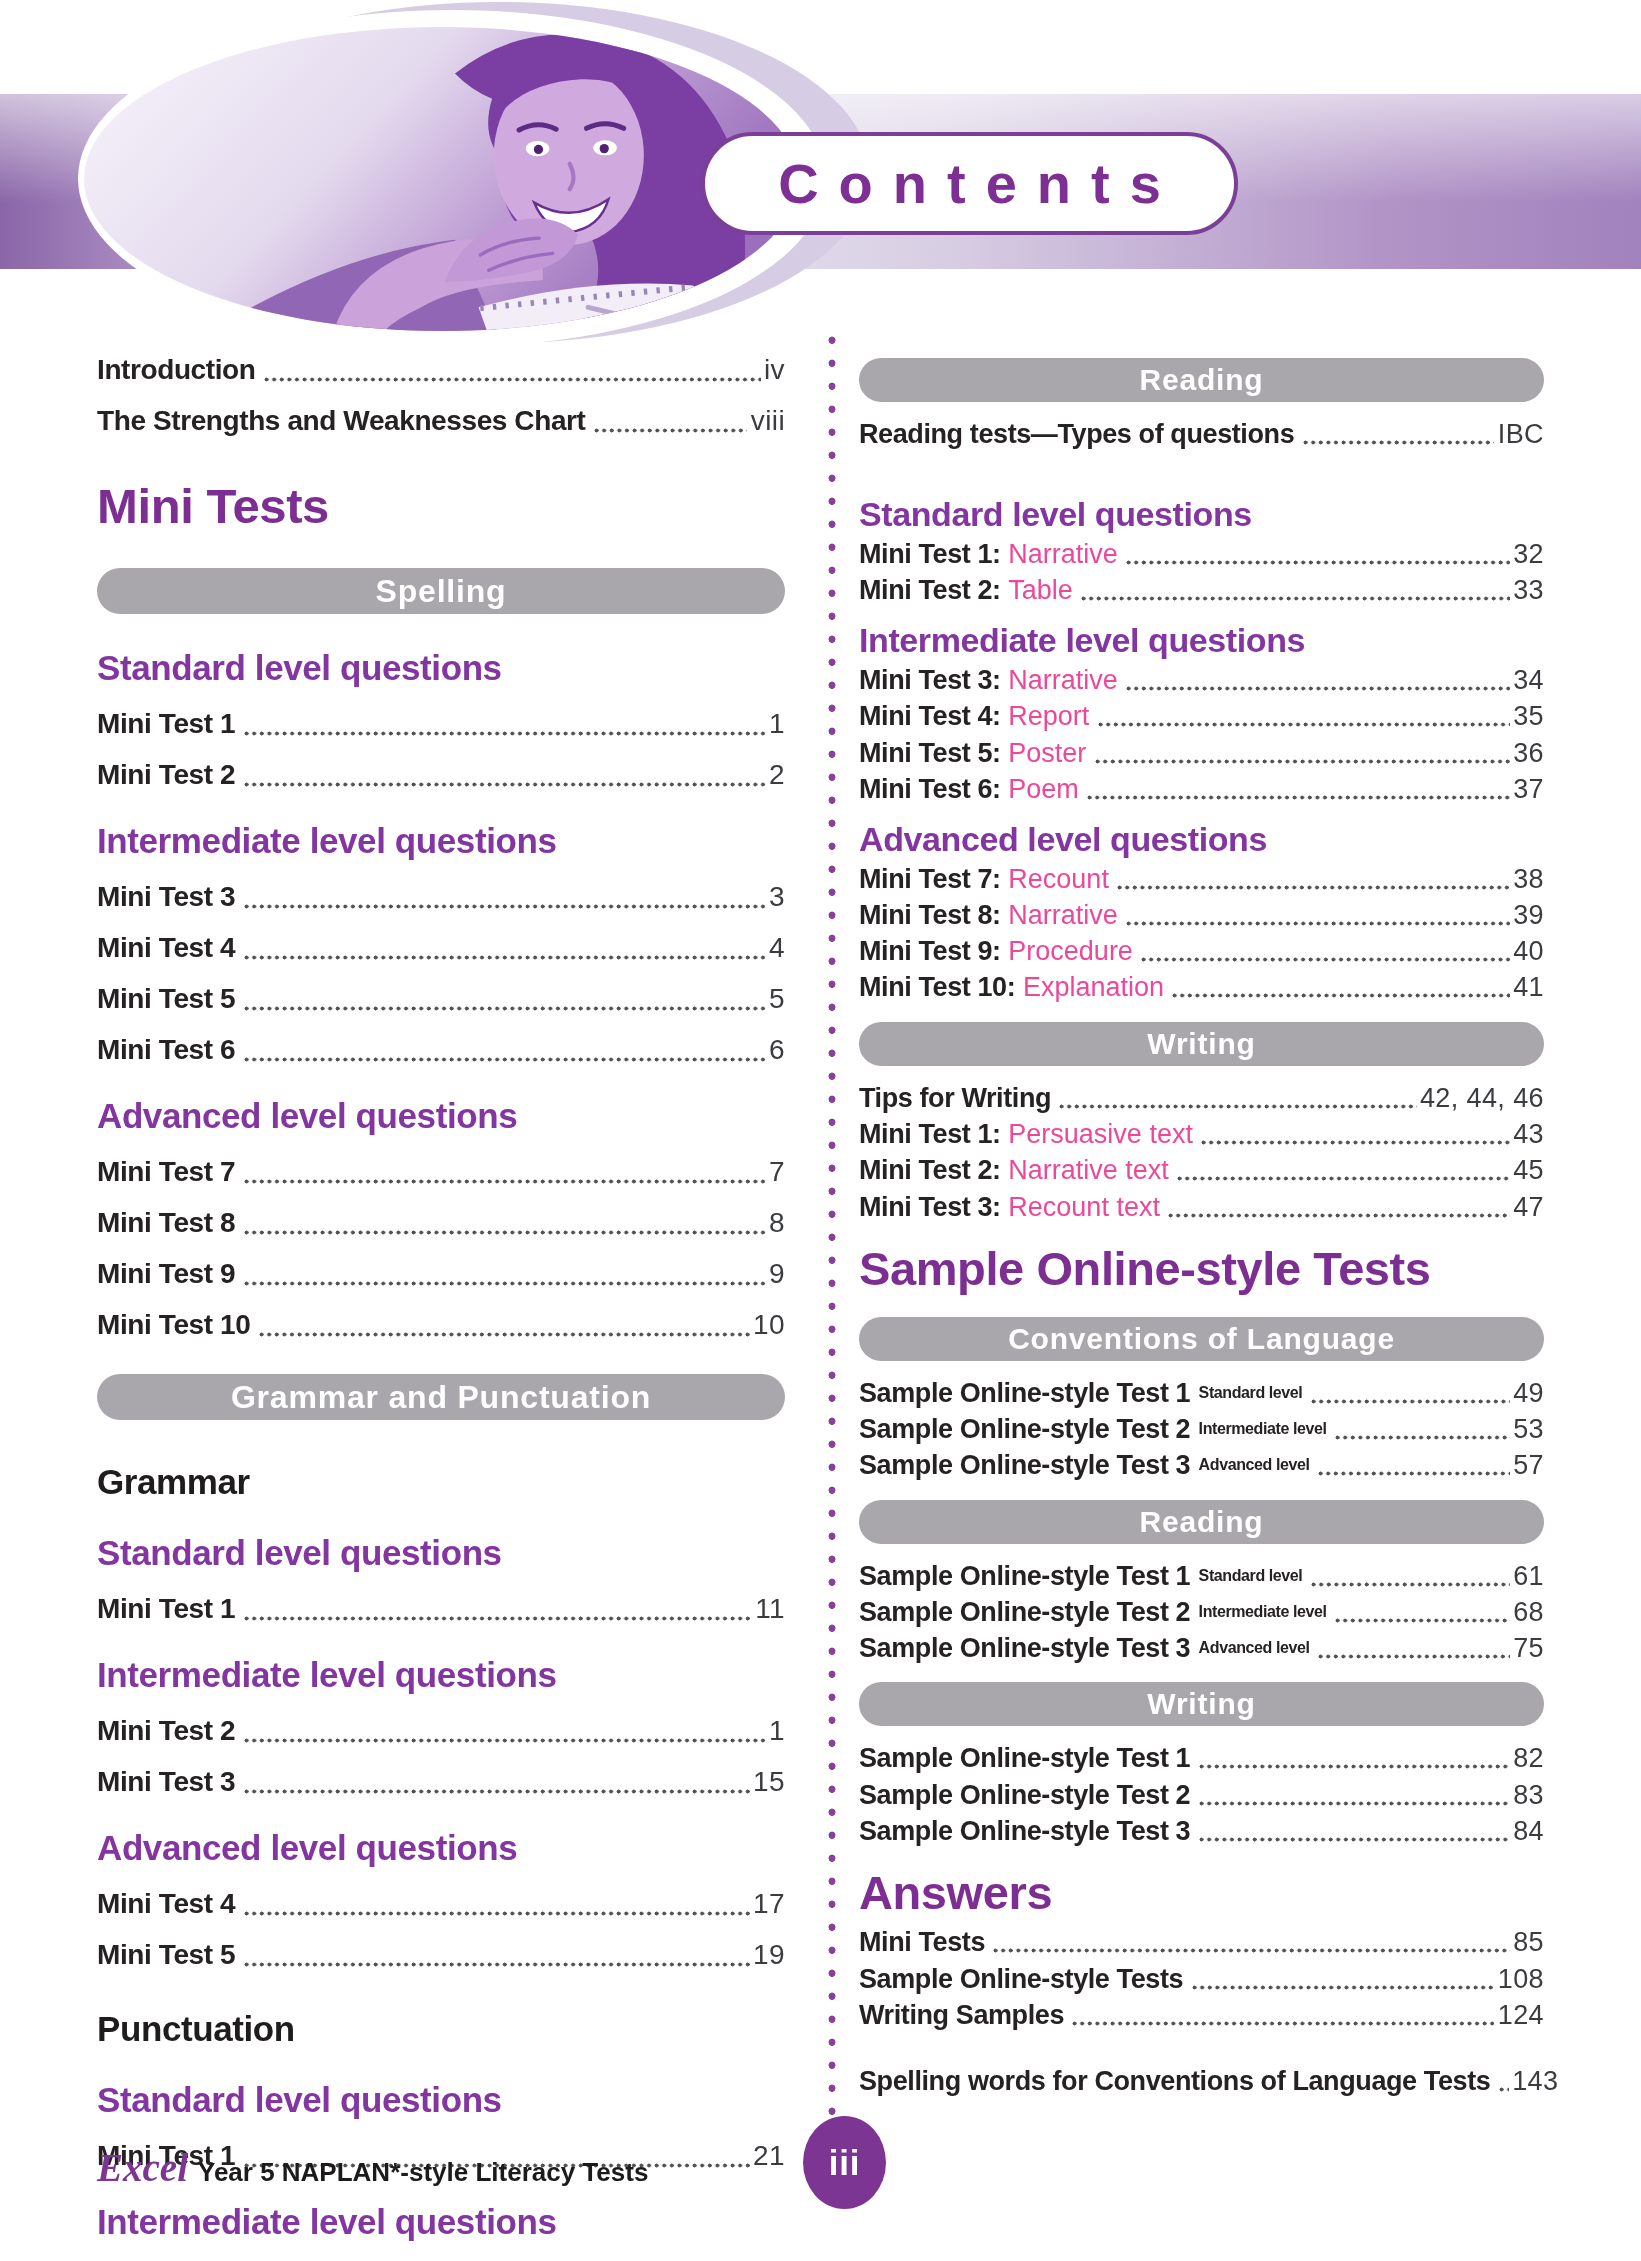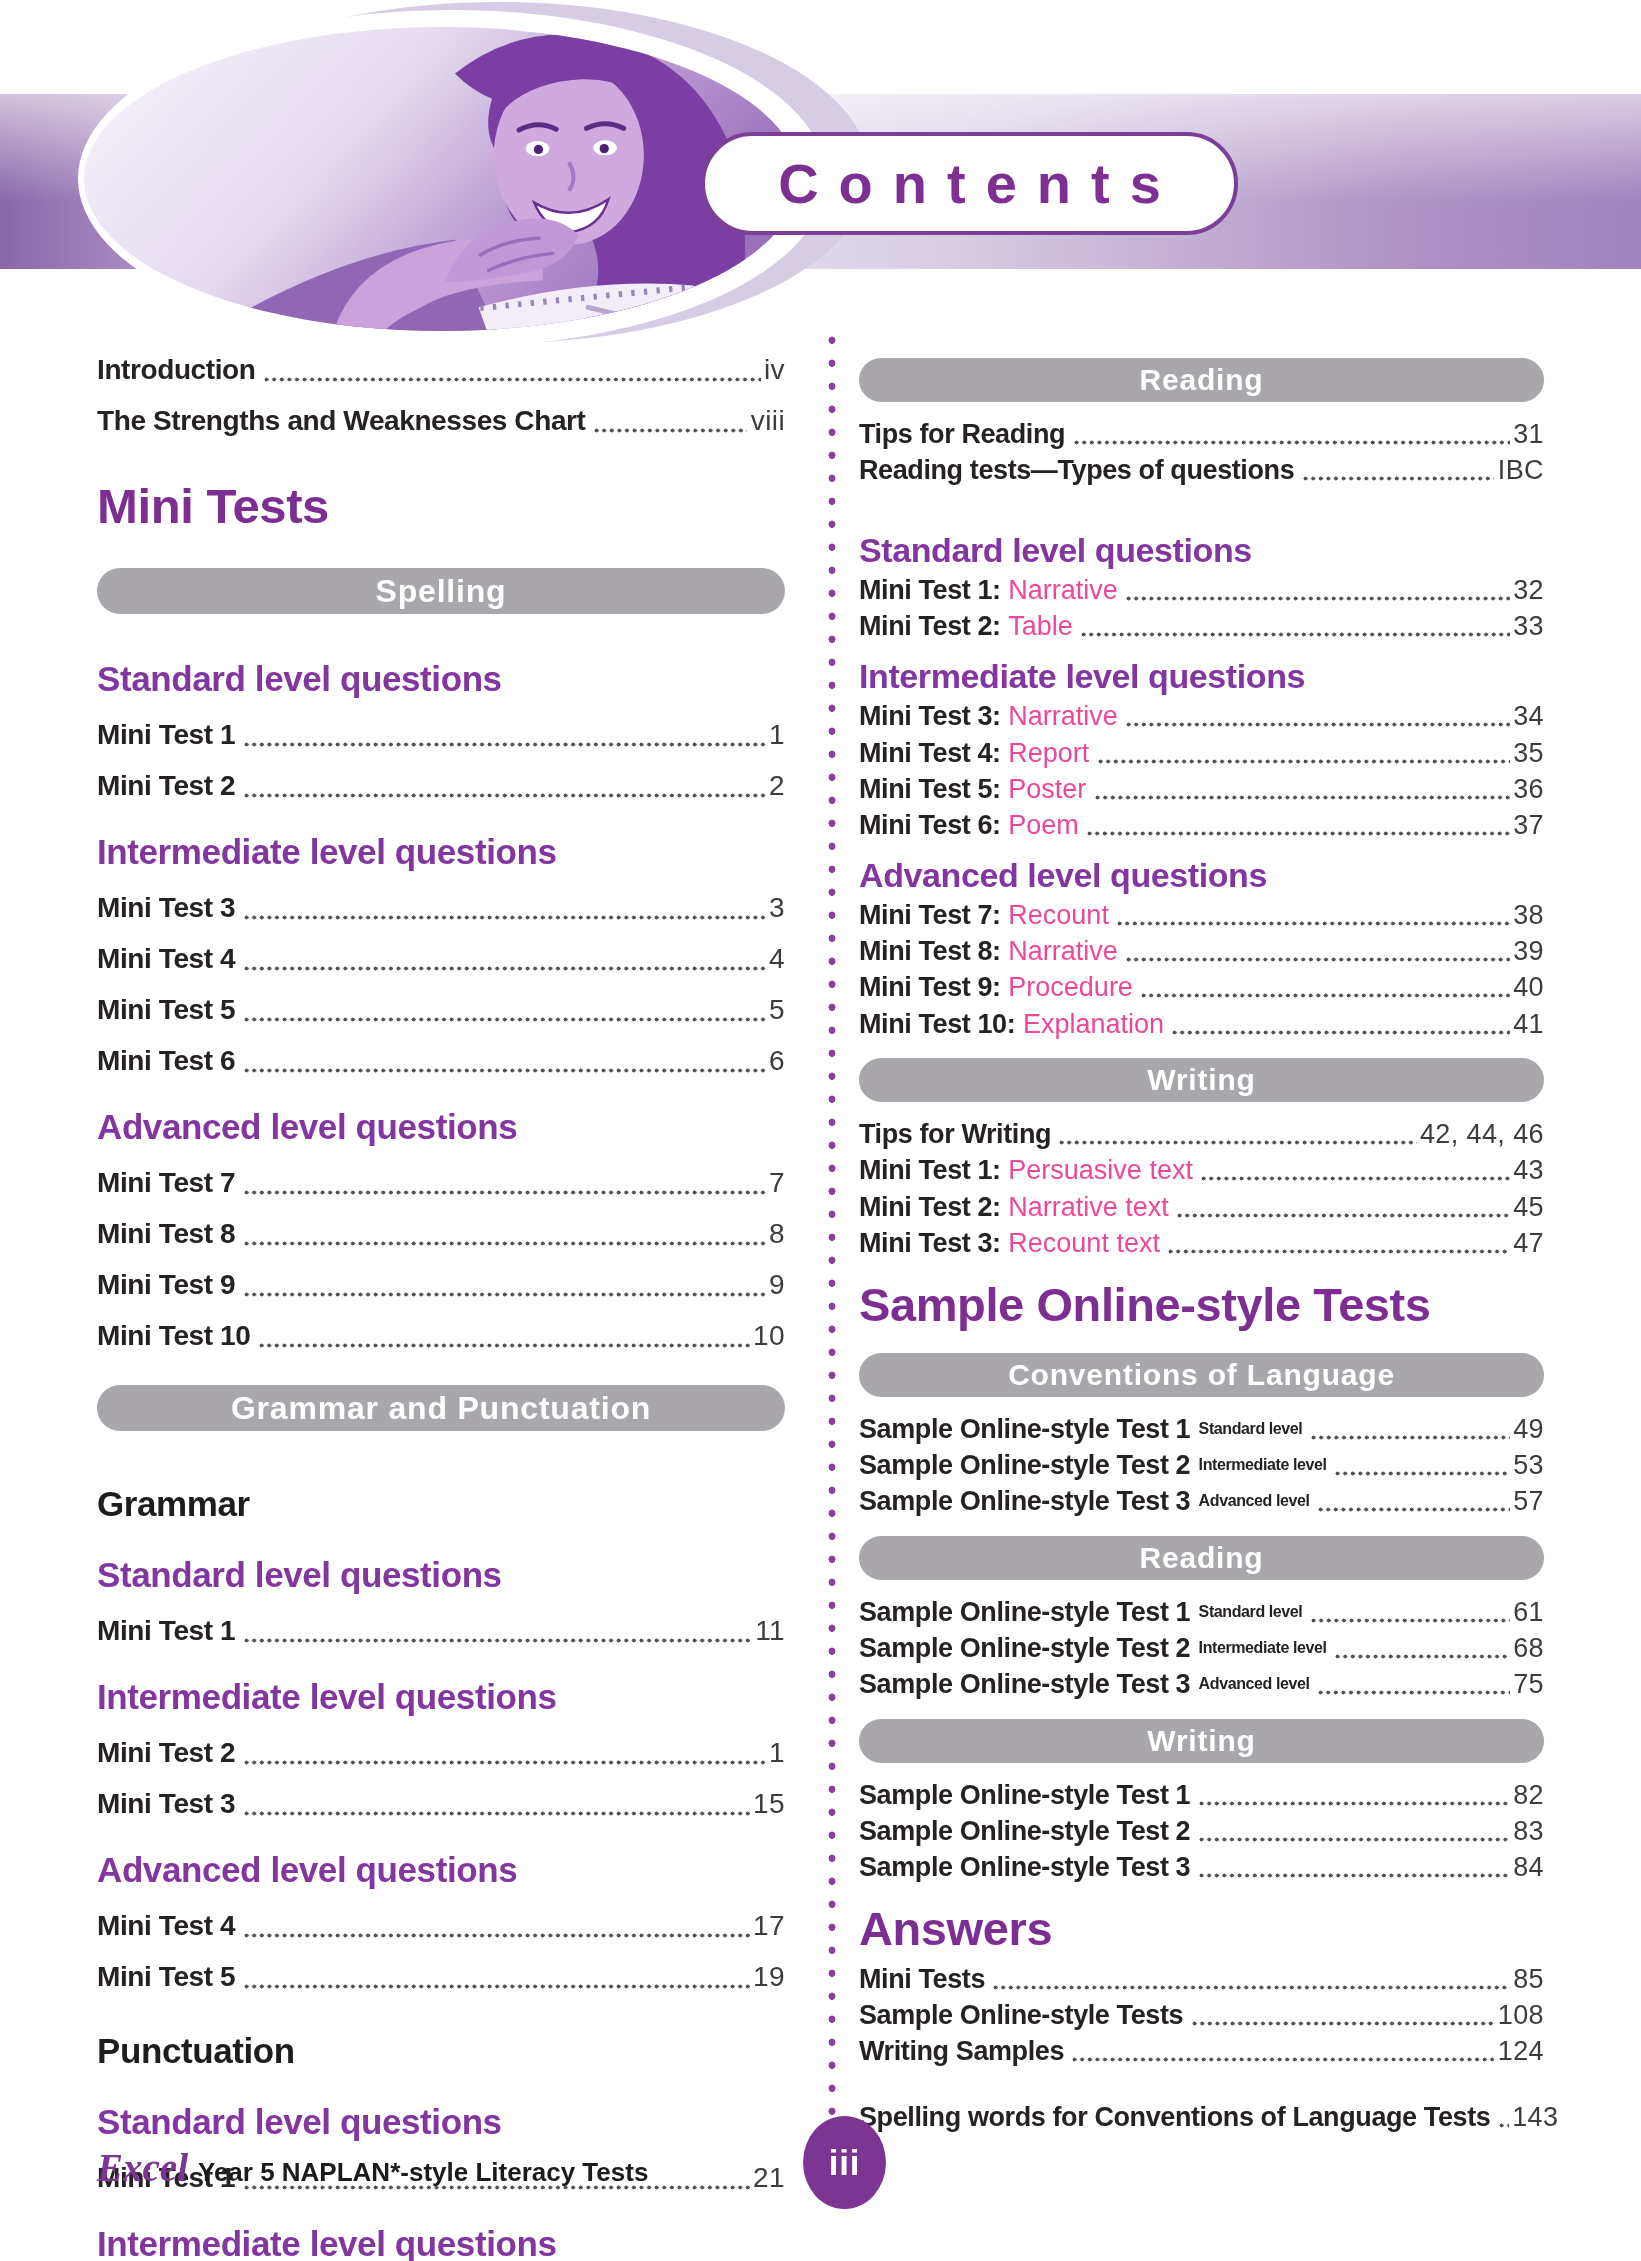--- a/index.html
+++ b/index.html
@@ -41,21 +41,21 @@
   .pg{font-weight:normal;color:#3b3c40;white-space:nowrap;letter-spacing:0.4px;}
 
   .sub{font-weight:bold;color:#8336a0;letter-spacing:-0.4px;}
   .l .sub{font-size:35px;line-height:44px;margin-top:27px;}
   .r .sub{font-size:34px;line-height:39px;margin-top:15px;}
   .blackh{font-weight:bold;color:#1f1c1d;font-size:35px;line-height:44px;margin-top:35px;letter-spacing:-0.4px;}
   .major{font-weight:bold;color:#7c2e92;letter-spacing:-0.4px;}
   .l .major{font-size:49px;line-height:59px;margin-top:39px;}
   .r .major{font-size:47px;line-height:52px;margin-top:20px;margin-bottom:3.4px;}
   .pill{background:#a9a7ab;border-radius:23.6px;display:flex;align-items:center;justify-content:center;}
-  .l .pill{height:46px;margin:32px 0 16px;}
+  .l .pill{height:46px;margin:32px 0 5px;}
   .r .pill{height:44px;margin:18.6px 0 11.8px;}
   .pill-label{color:#fff;font-weight:bold;letter-spacing:0.8px;}
   .l .pill-label{font-size:32px;}
   .r .pill-label{font-size:30px;}
   .gap{height:30px;flex:none;}
 
   
   .footer-left{position:absolute;left:97px;top:2145px;display:flex;align-items:baseline;gap:10px;}
   .brand{font-family:"Liberation Serif","DejaVu Serif",serif;font-style:italic;font-weight:bold;
          font-size:39px;color:#7d3593;}
@@ -220,25 +220,20 @@
       <div class="row">
         <span class="lbl">Mini Test 2</span>
         <span class="pg">23</span>
       </div>
     </div>
   <div class="col r" id="col-right">
       <div class="pill">
         <span class="pill-label">Reading</span>
       </div>
       <div class="row">
-        <span class="lbl">Tips for Reading</span>
-        <span class="dots"></span>
-        <span class="pg">31</span>
-      </div>
-      <div class="row">
         <span class="lbl">Reading tests—Types of questions</span>
         <span class="dots"></span>
         <span class="pg">IBC</span>
       </div>
       <div class="gap"></div>
       <div class="sub">Standard level questions</div>
       <div class="row">
         <span class="lbl">Mini Test 1:</span>
         <span class="plain">Narrative</span>
         <span class="dots"></span>

